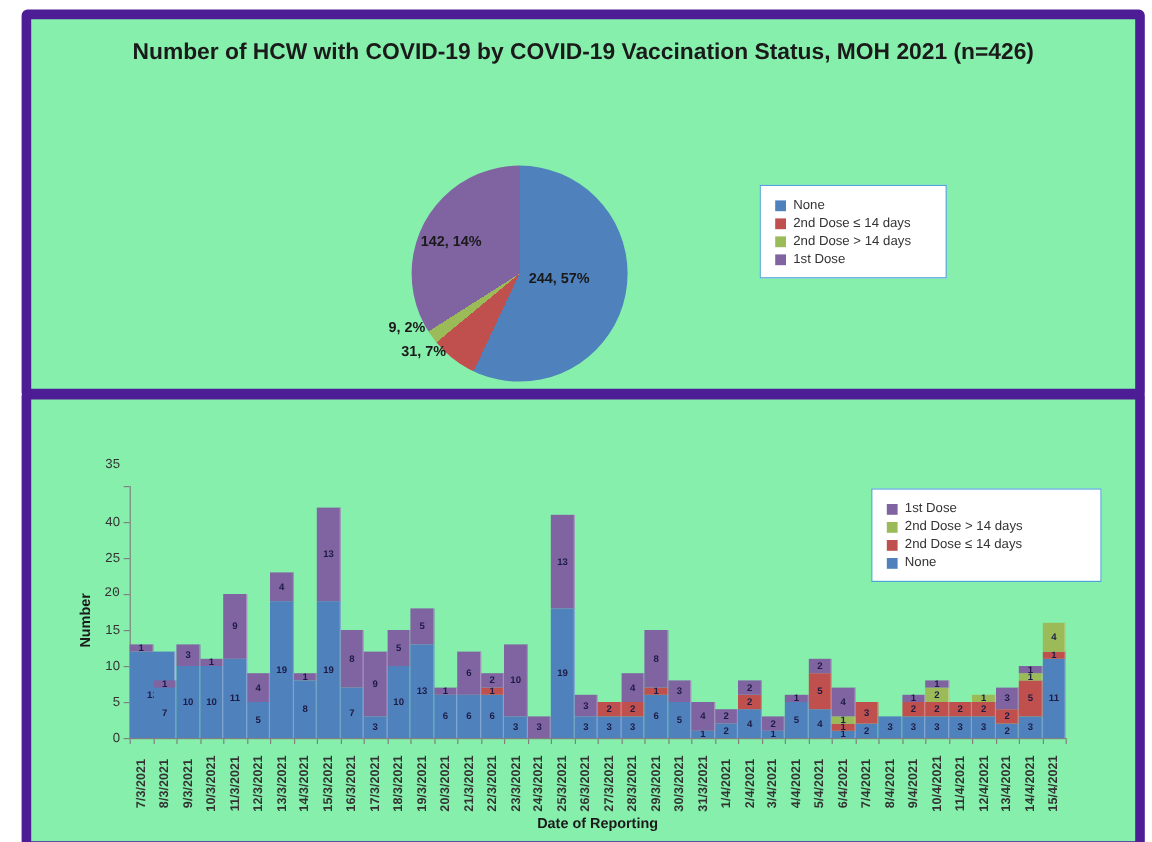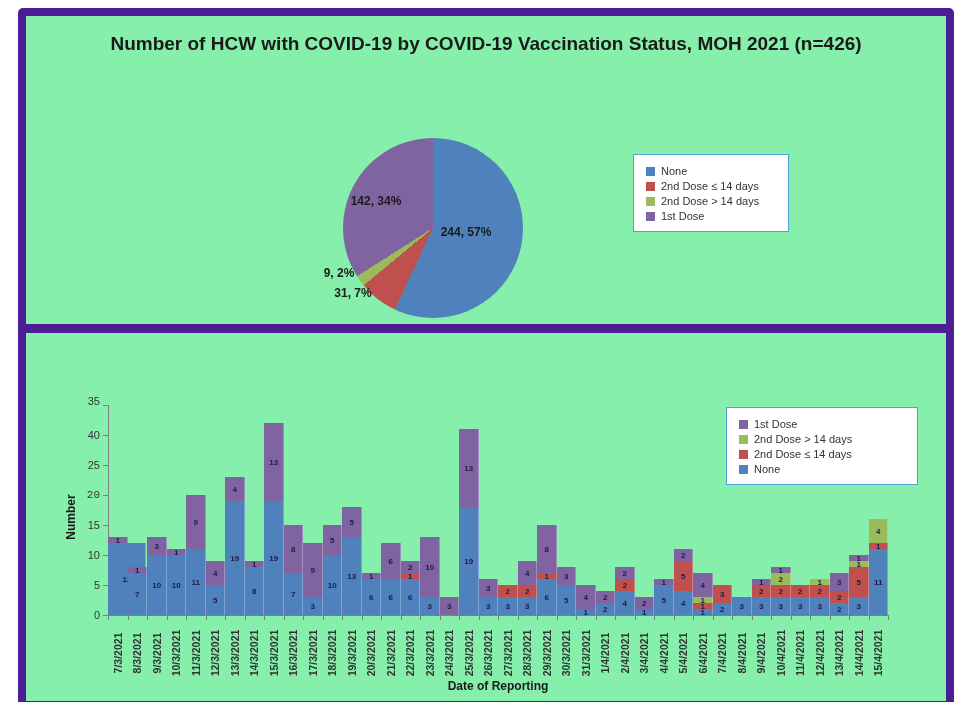--- a/index.html
+++ b/index.html
@@ -35,21 +35,21 @@
 </head>
 <body>
 
 <div class="panel" id="pie-panel">
   <div class="chart-title" id="pie-title">Number of HCW with COVID-19 by COVID-19 Vaccination Status, MOH 2021 (n=426)</div>
   <div id="pie-circle" style="background: conic-gradient(rgb(79, 129, 189) 0%, rgb(79, 129, 189) 57%, rgb(192, 80, 77) 57%, rgb(192, 80, 77) 64%, rgb(155, 187, 89) 64%, rgb(155, 187, 89) 66%, rgb(128, 100, 162) 66%, rgb(128, 100, 162) 100%);"></div>
   <div id="pie-labels">
       <div class="pie-label" style="left: 440px; top: 216px;">244, 57%</div>
       <div class="pie-label" style="left: 327px; top: 277px;">31, 7%</div>
       <div class="pie-label" style="left: 313px; top: 257px;">9, 2%</div>
-      <div class="pie-label" style="left: 350px; top: 185px;">142, 34%</div>
+      <div class="pie-label" style="left: 350px; top: 185px;">142, 14%</div>
     </div>
   <div class="legend-box" id="pie-legend">
       <div class="legend-item">
         <span class="legend-swatch" style="background: rgb(79, 129, 189);"></span>
         <span class="legend-label">None</span>
       </div>
       <div class="legend-item">
         <span class="legend-swatch" style="background: rgb(192, 80, 77);"></span>
         <span class="legend-label">2nd Dose ≤ 14 days</span>
       </div>
@@ -67,21 +67,21 @@
 <div class="panel" id="bar-panel">
   <div id="y-axis-title">Number</div>
   <div id="y-labels">
       <div class="ylab" style="top: 275.5px;">0</div>
       <div class="ylab" style="top: 245.5px;">5</div>
       <div class="ylab" style="top: 215.5px;">10</div>
       <div class="ylab" style="top: 185.5px;">15</div>
       <div class="ylab" style="top: 155.5px; font-family: Liberation Mono, monospace;">20</div>
       <div class="ylab" style="top: 125.5px;">25</div>
       <div class="ylab" style="top: 95.5px;">40</div>
-      <div class="ylab" style="top: 62px;">35</div>
+      <div class="ylab" style="top: 48px;">35</div>
     </div>
   <div class="axis-line" id="y-axis-line"></div>
   <div class="axis-line" id="x-axis-line"></div>
   <div id="plot">
       <div class="bar-seg" style="left: 0px; width: 38px; bottom: 0px; height: 72px; background: rgb(79, 129, 189);">
         <div class="seg-label" style="top: 50%; left: 0px; transform: translateY(-50%);">12</div>
       </div>
       <div class="bar-seg" style="left: 0px; width: 19.5px; bottom: 72px; height: 6px; background: rgb(128, 100, 162);">
         <div class="seg-label" style="top: 50%; left: 0px; transform: translateY(-50%);">1</div>
       </div>

